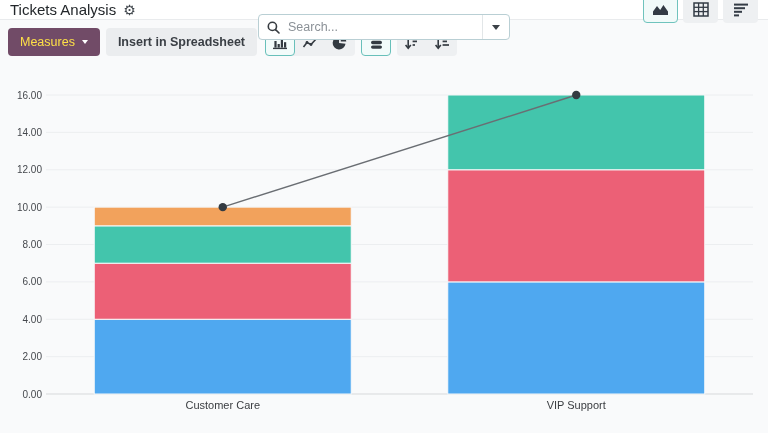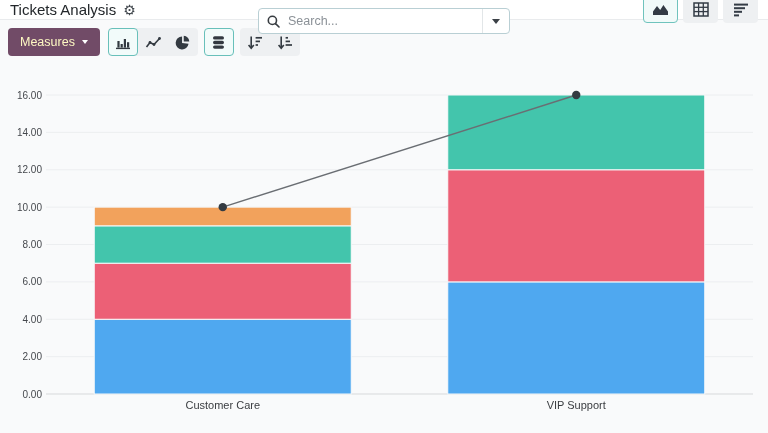--- a/index.html
+++ b/index.html
@@ -11,21 +11,21 @@
   }
   
   .navbar{
     height:20px;background:#ffffff;border-bottom:1px solid #e9ebed;
     display:flex;align-items:center;padding:0 10px;box-sizing:border-box;position:relative;
   }
   .nav-title-wrap{display:flex;align-items:center;gap:7px;}
   .nav-title{font-size:15px;color:#23272b;}
   .gear{font-size:14px;color:#41474d;line-height:1;cursor:pointer;}
   .search-box{
-    position:absolute;left:258px;top:8px;width:252px;height:26px;box-sizing:border-box;
+    position:absolute;left:258px;top:14px;width:252px;height:26px;box-sizing:border-box;
     background:#fff;border:1px solid #b9cfd4;border-radius:4px;
     display:flex;align-items:center;padding:0 0 0 8px;
   }
   .search-box input{
     border:none;outline:none;flex:1;font-size:12.5px;color:#2f3338;background:transparent;
     font-family:"Liberation Sans",sans-serif;min-width:0;
   }
   .search-box input::placeholder{color:#8b9197;}
   .search-mag{margin-right:6px;display:flex;}
   .search-caret-sec{
@@ -35,21 +35,21 @@
   .tri-down{width:0;height:0;border-left:4px solid transparent;border-right:4px solid transparent;border-top:5px solid #3b4147;}
   .view-switcher{margin-left:auto;display:flex;gap:5px;}
   .vs-btn{
     width:35px;height:27px;border-radius:4px;background:#eef0f2;border:1px solid transparent;
     display:flex;align-items:center;justify-content:center;cursor:pointer;box-sizing:border-box;
   }
   .vs-btn.active{background:#f1faf9;border-color:#6fc3bd;}
   
   .control-row{display:flex;align-items:center;padding:8px;gap:6px;}
   .btn-measures{
-    background:#714B67;color:#fef9c3;font-size:12.5px;font-weight:500;
+    background:#714B67;color:#fde047;font-size:12.5px;font-weight:500;
     padding:0 12px;height:28px;border-radius:4px;border:none;
     display:flex;align-items:center;gap:7px;cursor:pointer;font-family:inherit;
   }
   .btn-measures .tri{border-top-color:#fff;border-left-width:3.5px;border-right-width:3.5px;border-top-width:4.5px;}
   .btn-insert{
     background:#ebedef;color:#3a3f45;font-size:12.5px;font-weight:700;
     padding:0 12px;height:28px;border-radius:4px;border:none;cursor:pointer;font-family:inherit;
   }
   .icon-group{display:flex;background:#eef0f2;border-radius:4px;}
   .icon-btn{
@@ -117,20 +117,21 @@
     </button>
   </div>
 </div>
 
 <div class="control-row">
   <button class="btn-measures">
     <span>Measures</span>
     <span class="tri-down tri"></span>
   </button>
 
+  <button class="btn-insert">Insert in Spreadsheet</button>
 
   <div class="icon-group ml2">
     <button class="icon-btn active">
       <svg class="icn" width="16" height="15" viewBox="0 0 16 15">
         <line x1="1" y1="13.4" x2="15" y2="13.4" stroke="#333a41" stroke-width="1.4"></line>
         <rect x="2.4" y="6" width="2.2" height="6.6" fill="#333a41"></rect>
         <rect x="5.6" y="9" width="2.2" height="3.6" fill="#333a41"></rect>
         <rect x="8.8" y="4" width="2.2" height="8.6" fill="#333a41"></rect>
         <rect x="12" y="7.2" width="2.2" height="5.4" fill="#333a41"></rect>
       </svg>

